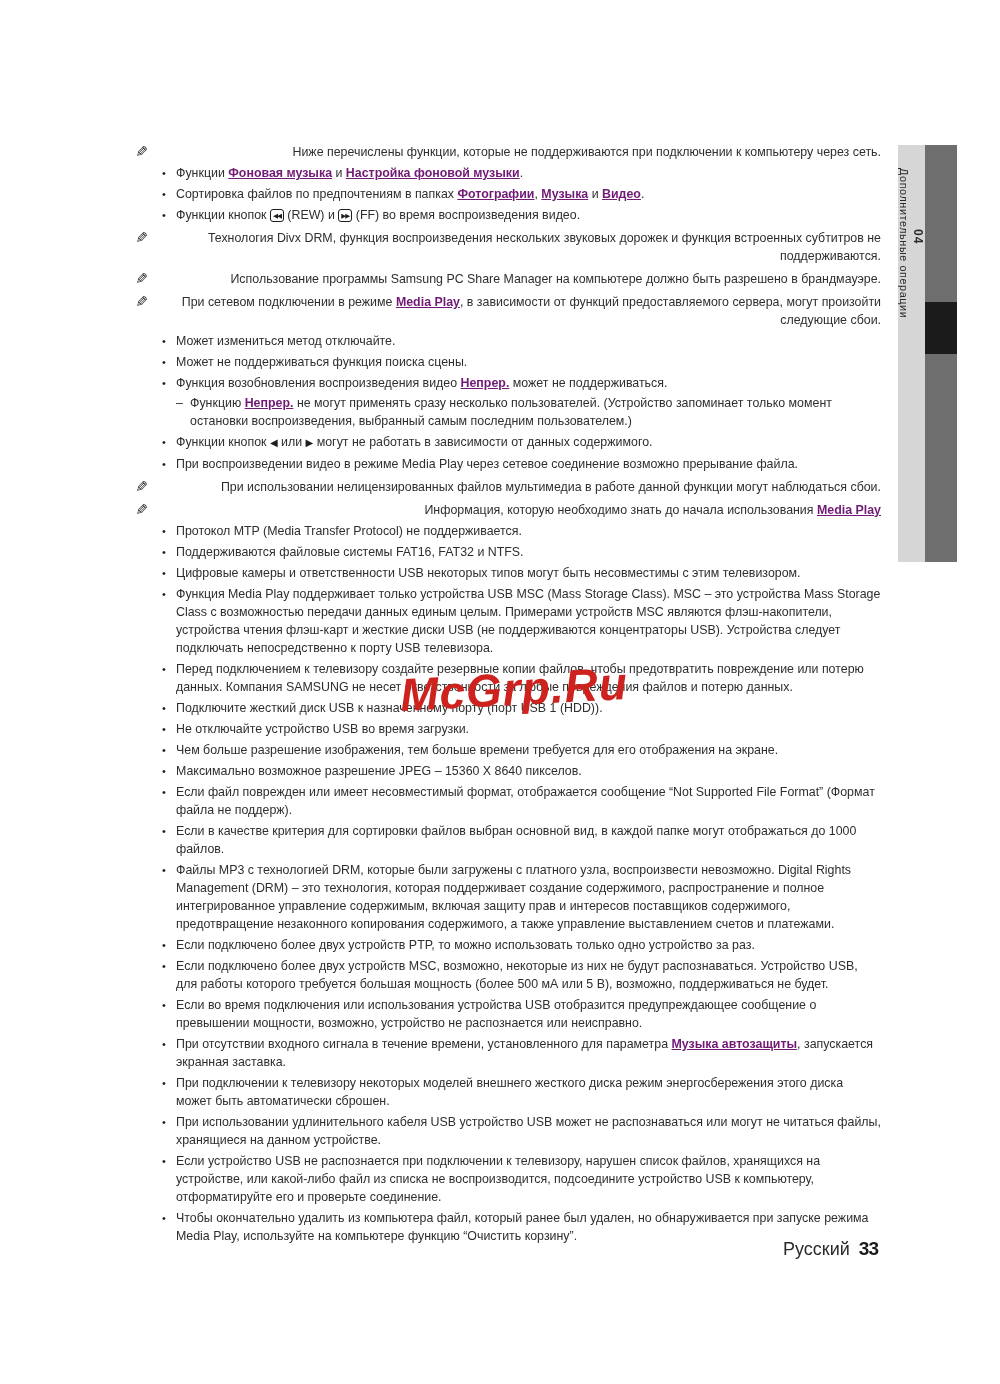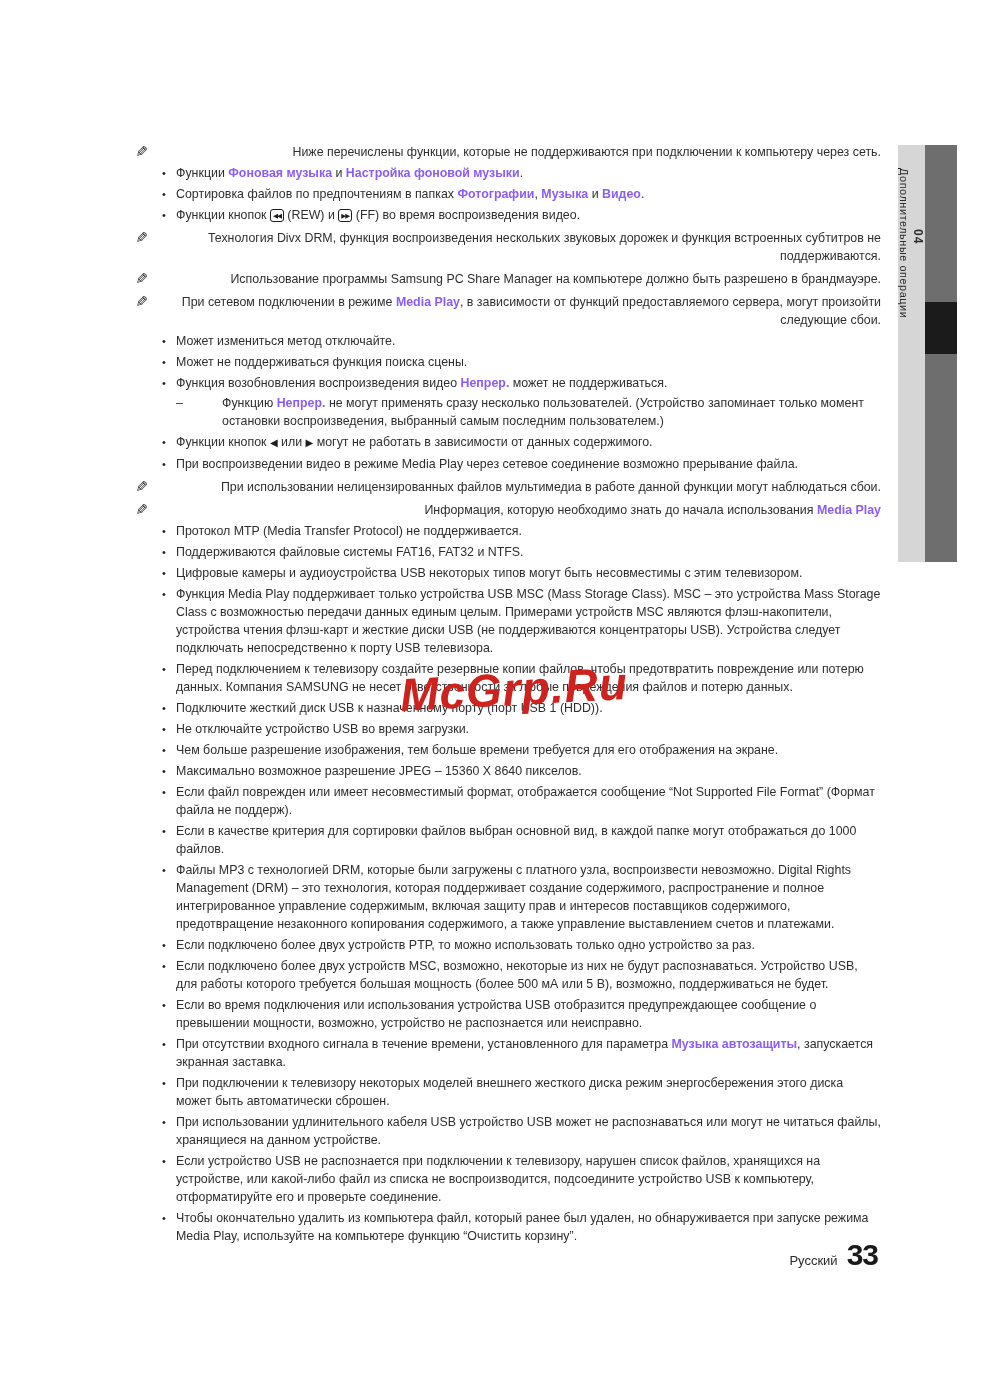--- a/index.html
+++ b/index.html
@@ -23,22 +23,22 @@
     transform:scaleX(-1);
     color:#1e1e1e;
   }
   .note-text{flex:1;text-align:right;}
   .bullets{margin-top:2px;}
   .bullet-row{display:flex;margin:3px 0 3px 34px;}
   .bullet-dot{flex:0 0 14px;font-size:11px;line-height:18px;color:#1e1e1e;}
   .bullet-text{flex:1;}
   .sub-row{display:flex;margin-top:2px;}
   .sub-dash{flex:0 0 14px;color:#2e2e2e;}
-  .sub-text{flex:1;margin-left:32px;}
-  b{color:#8b5cf6;}
+  .sub-text{flex:1;}
+  b{color:#701a75;text-decoration:underline;}
   .btn-icon{
     display:inline-block;
     border:1.2px solid #1d1d1d;
     border-radius:3px;
     font-size:6.5px;
     line-height:9px;
     padding:1px 2px;
     letter-spacing:-1px;
     vertical-align:1px;
     color:#1d1d1d;
@@ -84,22 +84,22 @@
     background:#6e6e6e;
   }
   .sidebar-black{
     position:absolute;left:0;top:157px;width:32px;height:52px;
     background:#1b1b1b;
   }
   .footer{
     position:absolute;top:1238px;right:122px;
     display:flex;align-items:baseline;gap:9px;
   }
-  .footer-lang{font-size:13px;color:#2a2a2a;}
-  .footer-num{font-size:30px;font-weight:bold;color:#1a1a1a;letter-spacing:-1px;}
+  .footer-lang{font-size:18px;color:#2a2a2a;}
+  .footer-num{font-size:19px;font-weight:bold;color:#1a1a1a;letter-spacing:-1px;}
 </style>
 </head>
 <body>
 
 <div class="page">
 
   <div class="content">
       <div class="note-item">
         <div class="note-row">
           <span class="note-icon">✎</span>
@@ -178,21 +178,21 @@
           <div class="bullet-row">
             <span class="bullet-dot">•</span>
             <div class="bullet-text">Протокол MTP (Media Transfer Protocol) не поддерживается.</div>
           </div>
           <div class="bullet-row">
             <span class="bullet-dot">•</span>
             <div class="bullet-text">Поддерживаются файловые системы FAT16, FAT32 и NTFS.</div>
           </div>
           <div class="bullet-row">
             <span class="bullet-dot">•</span>
-            <div class="bullet-text">Цифровые камеры и аудиоустройства USB некоторых типов могут быть несовместимы с этим телевизором.</div>
+            <div class="bullet-text">Цифровые камеры и ответственности USB некоторых типов могут быть несовместимы с этим телевизором.</div>
           </div>
           <div class="bullet-row">
             <span class="bullet-dot">•</span>
             <div class="bullet-text">Функция Media Play поддерживает только устройства USB MSC (Mass Storage Class). MSC – это устройства Mass Storage Class с возможностью передачи данных единым целым. Примерами устройств MSC являются флэш-накопители, устройства чтения флэш-карт и жесткие диски USB (не поддерживаются концентраторы USB). Устройства следует подключать непосредственно к порту USB телевизора.</div>
           </div>
           <div class="bullet-row">
             <span class="bullet-dot">•</span>
             <div class="bullet-text">Перед подключением к телевизору создайте резервные копии файлов, чтобы предотвратить повреждение или потерю данных. Компания SAMSUNG не несет ответственности за любые повреждения файлов и потерю данных.</div>
           </div>
           <div class="bullet-row">

